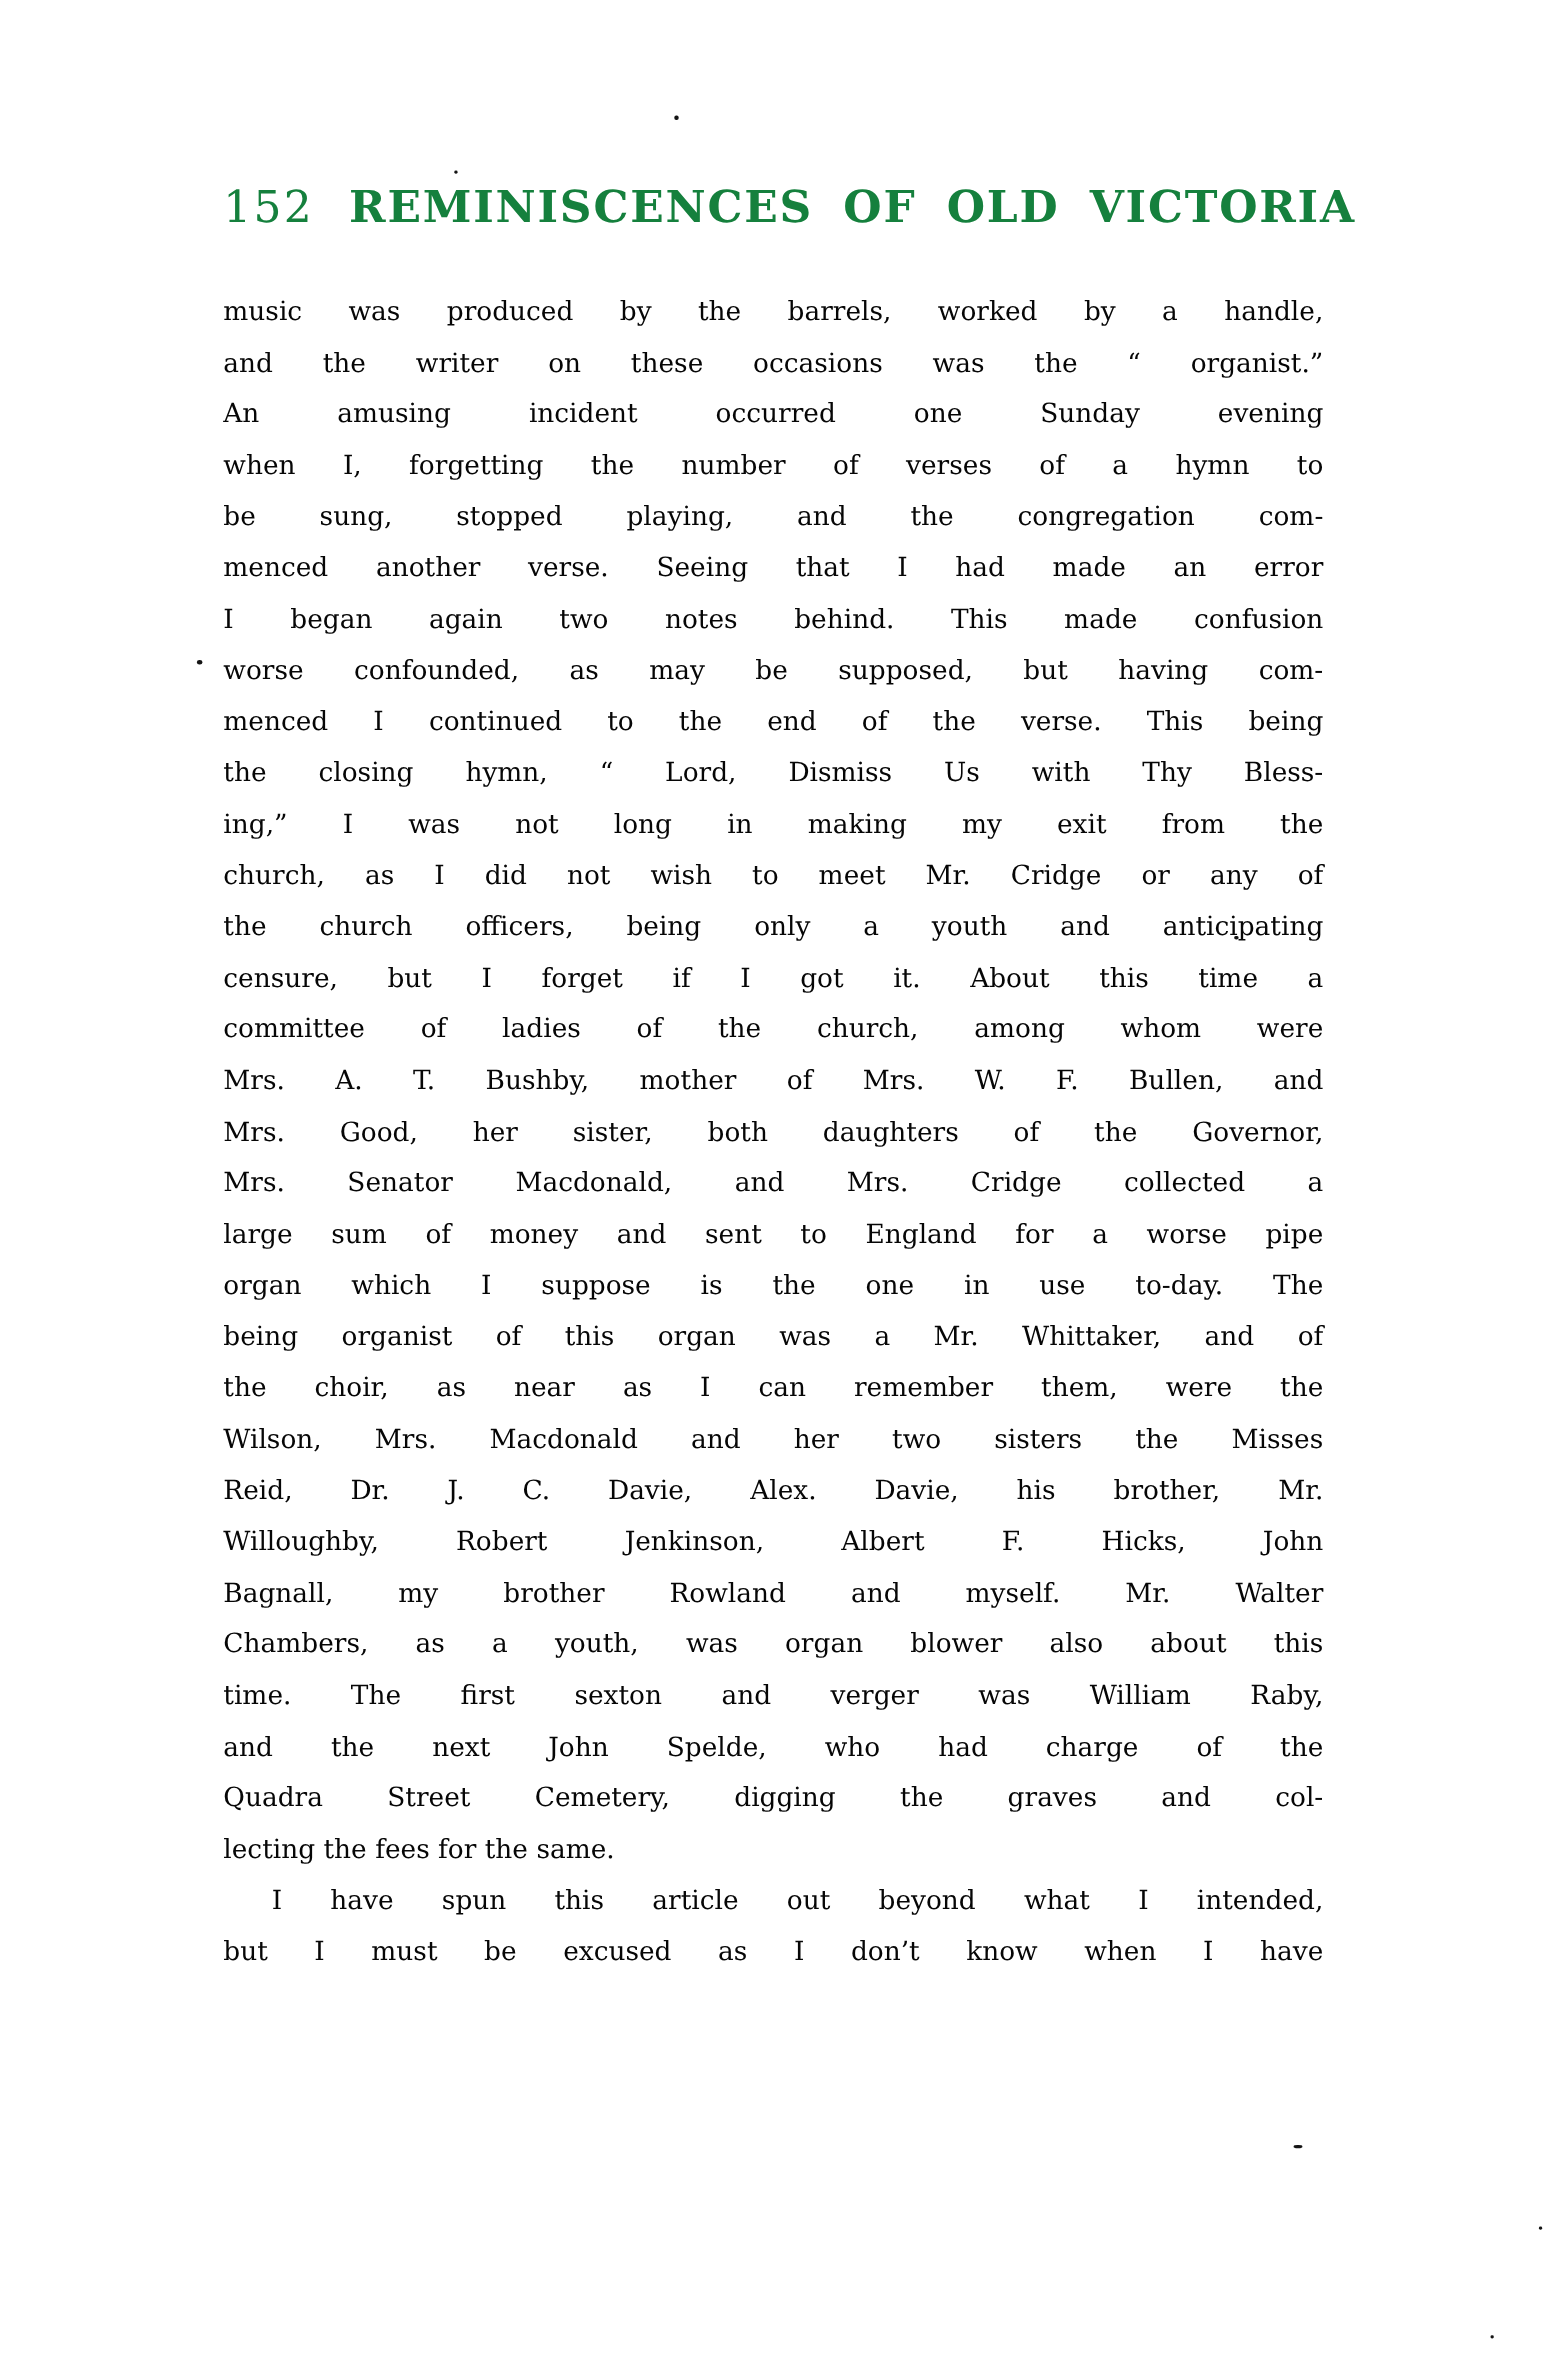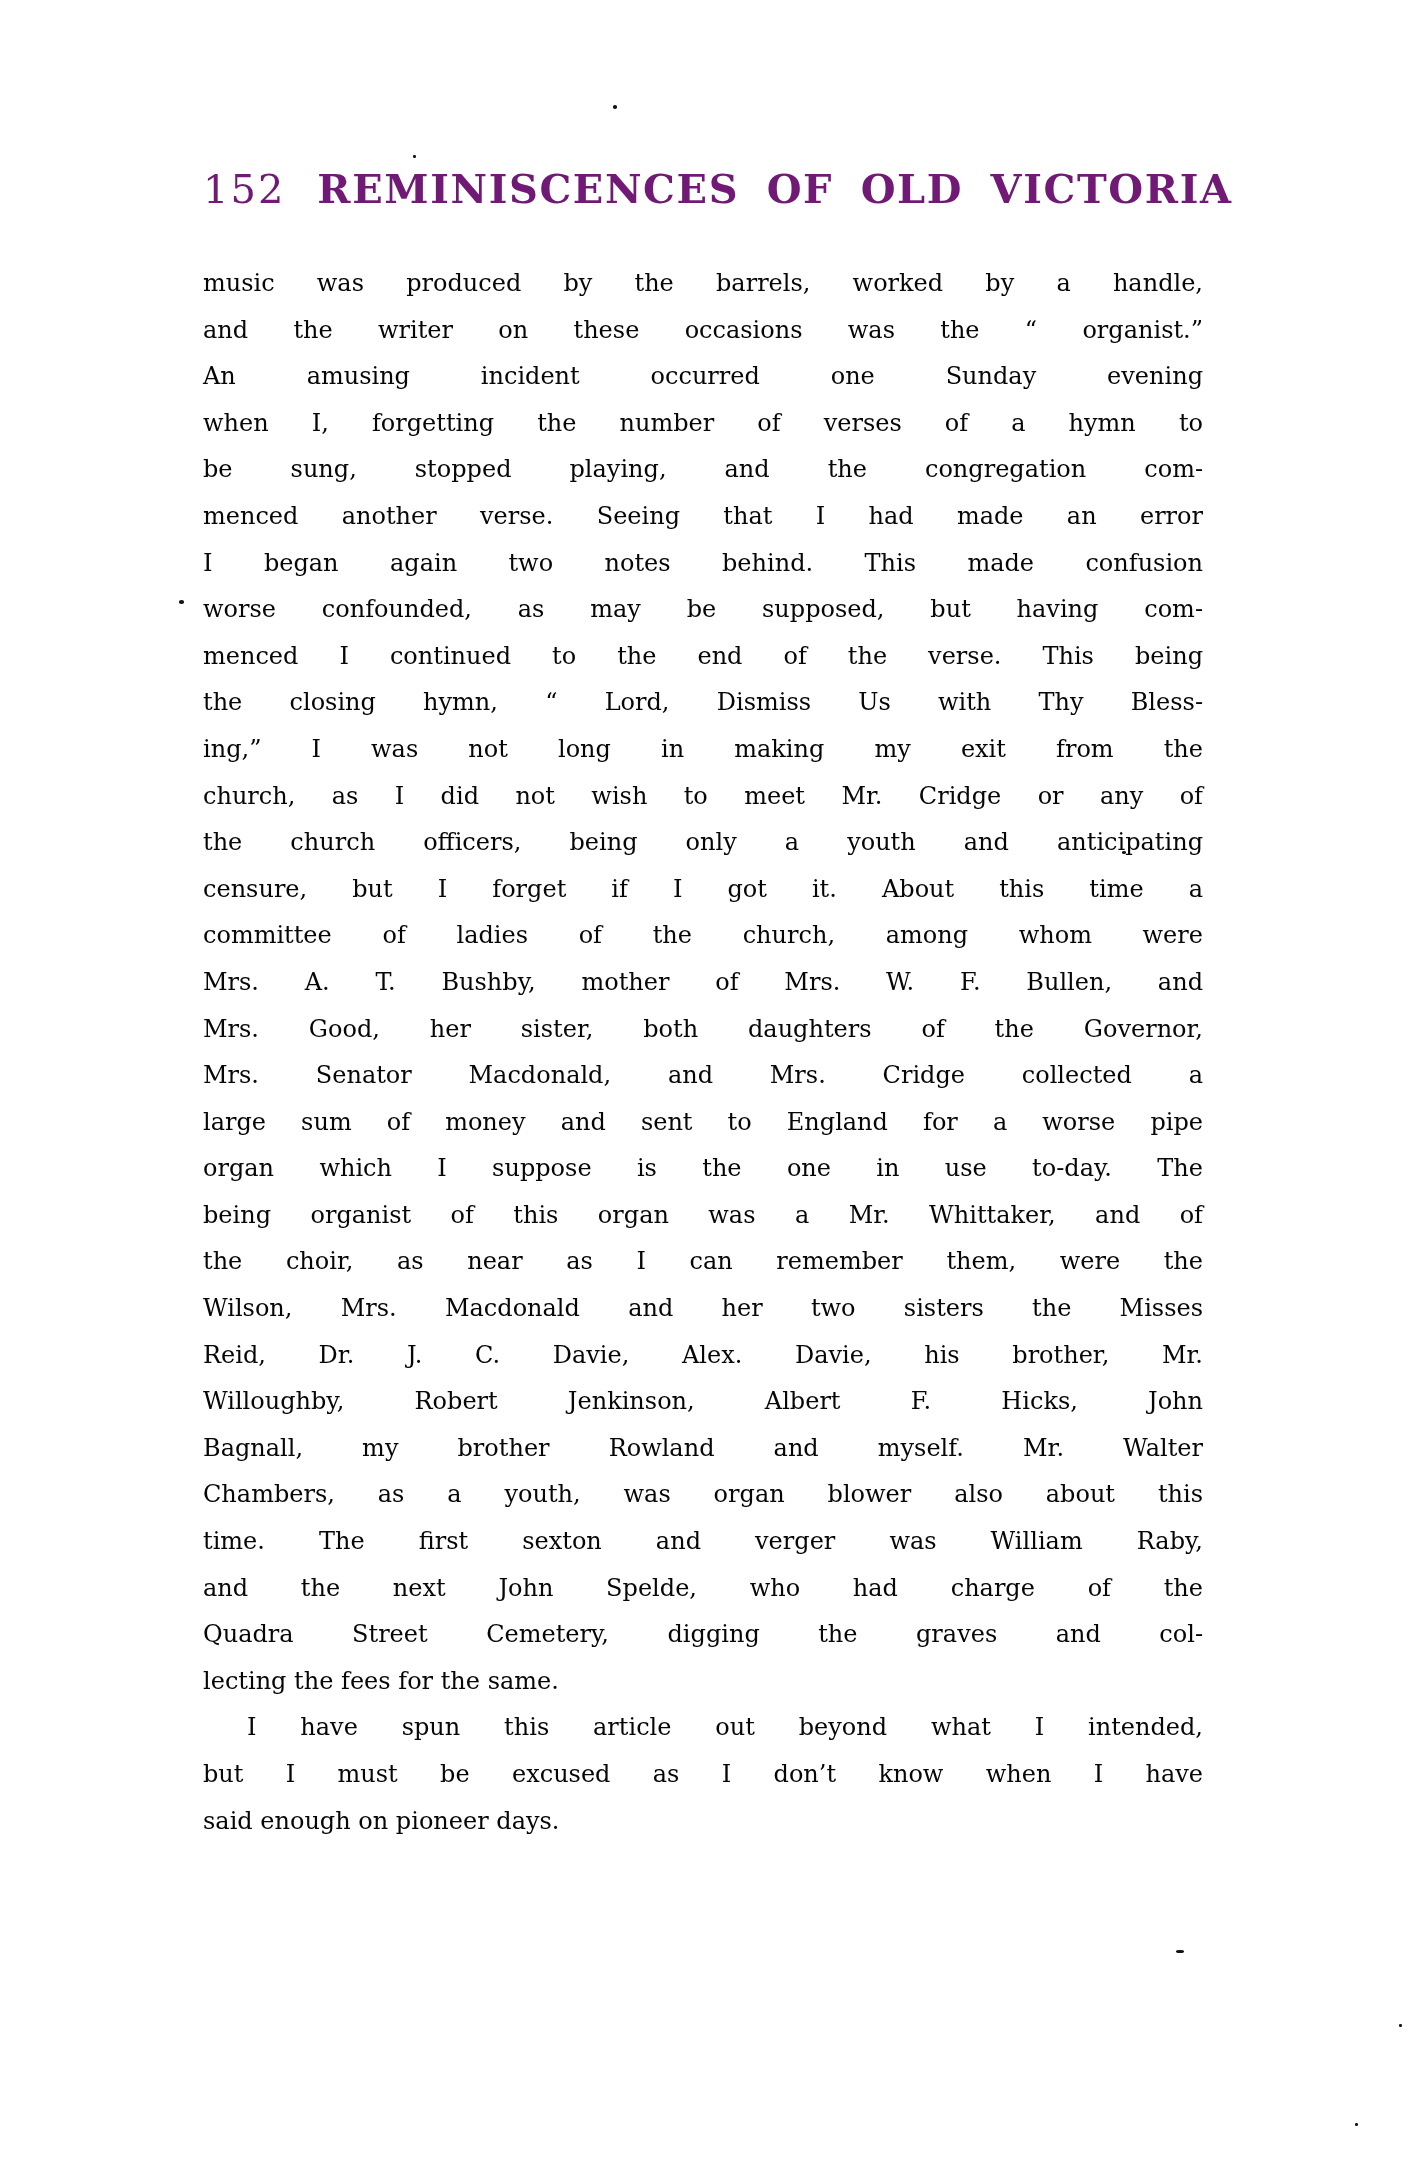--- a/index.html
+++ b/index.html
@@ -18,21 +18,21 @@
     overflow: hidden;
   }
   .page-header {
     position: absolute;
     left: 203px; top: 167px;
     width: 1010px;
     display: flex;
     align-items: baseline;
     font-size: 40px;
     line-height: 44px;
-    color: #701a75;
+    color: #15803d;
     white-space: nowrap;
   }
   .page-number {
     letter-spacing: 2px;
     margin-right: 32px;
   }
   .running-title {
     letter-spacing: 1.6px;
     word-spacing: 12px;
     font-weight: bold;
@@ -100,21 +100,20 @@
       <div class="line">Reid, Dr. J. C. Davie, Alex. Davie, his brother, Mr.</div>
       <div class="line">Willoughby, Robert Jenkinson, Albert F. Hicks, John</div>
       <div class="line">Bagnall, my brother Rowland and myself.  Mr. Walter</div>
       <div class="line">Chambers, as a youth, was organ blower also about this</div>
       <div class="line">time.  The first sexton and verger was William Raby,</div>
       <div class="line">and the next John Spelde, who had charge of the</div>
       <div class="line">Quadra Street Cemetery, digging the graves and col-</div>
       <div class="line par-end">lecting the fees for the same.</div>
       <div class="line indent">I have spun this article out beyond what I intended,</div>
       <div class="line">but I must be excused as I don’t know when I have</div>
-      <div class="line par-end">said enough on pioneer days.</div>
     </div>
 
   <div>
       <div class="speck" style="left: 613px; top: 105px; width: 4px; height: 4px;"></div>
       <div class="speck" style="left: 413px; top: 155px; width: 3px; height: 3px;"></div>
       <div class="speck" style="left: 179px; top: 600px; width: 5px; height: 4px;"></div>
       <div class="speck" style="left: 1122px; top: 851px; width: 4px; height: 3px;"></div>
       <div class="speck" style="left: 1176px; top: 1950px; width: 8px; height: 3px;"></div>
       <div class="speck" style="left: 1399px; top: 2024px; width: 3px; height: 3px;"></div>
       <div class="speck" style="left: 1355px; top: 2123px; width: 3px; height: 3px;"></div>

